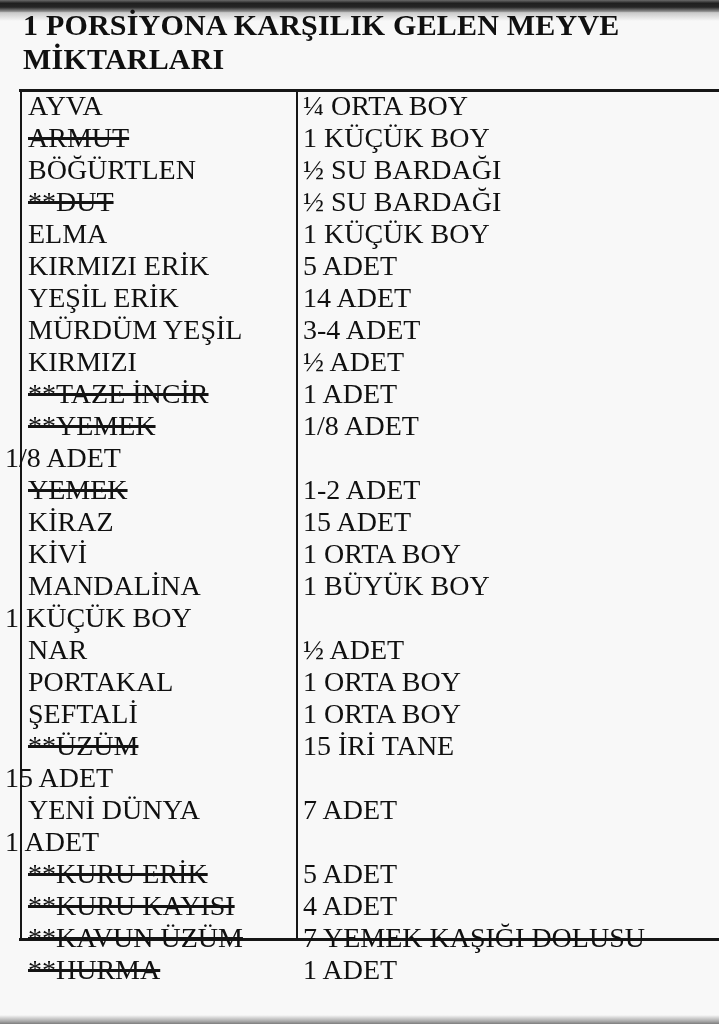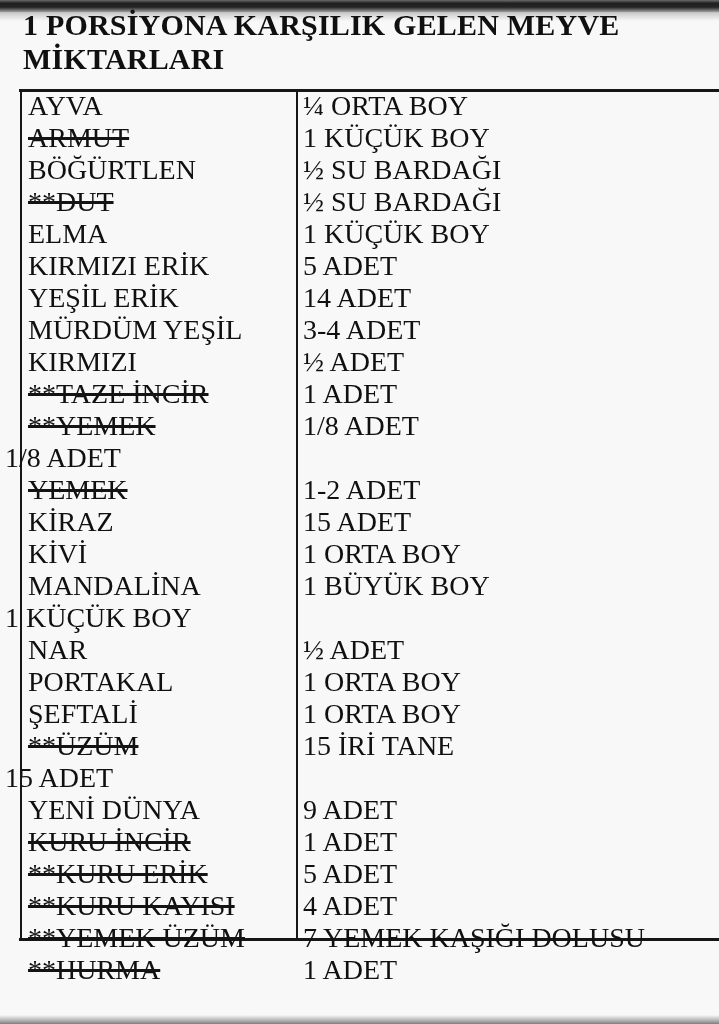--- a/index.html
+++ b/index.html
@@ -171,40 +171,39 @@
     <span class="cell-name"><span class="name-text">**ÜZÜM</span></span>
     <span class="cell-amount">15 İRİ TANE</span>
   </div>
 
   <div class="row">
     <span class="cell-amount">15 ADET</span>
   </div>
 
   <div class="row">
     <span class="cell-name"><span class="name-text">YENİ DÜNYA</span></span>
-    <span class="cell-amount">9 ADET</span>
-  </div>
-
-  <div class="row struck">
-    <span class="cell-name"><span class="name-text">KURU İNCİR</span></span>
+    <span class="cell-amount">7 ADET</span>
+  </div>
+
+  <div class="row struck">
     <span class="cell-amount">1 ADET</span>
   </div>
 
   <div class="row struck">
     <span class="cell-name"><span class="name-text">**KURU ERİK</span></span>
     <span class="cell-amount">5 ADET</span>
   </div>
 
   <div class="row struck">
     <span class="cell-name"><span class="name-text">**KURU KAYISI</span></span>
     <span class="cell-amount">4 ADET</span>
   </div>
 
   <div class="row struck">
-    <span class="cell-name"><span class="name-text">**YEMEK ÜZÜM</span></span>
+    <span class="cell-name"><span class="name-text">**KAVUN ÜZÜM</span></span>
     <span class="cell-amount">7 YEMEK KAŞIĞI DOLUSU</span>
   </div>
 
   <div class="row struck">
     <span class="cell-name"><span class="name-text">**HURMA</span></span>
     <span class="cell-amount">1 ADET</span>
   </div>
 </div>
 </div>
 

